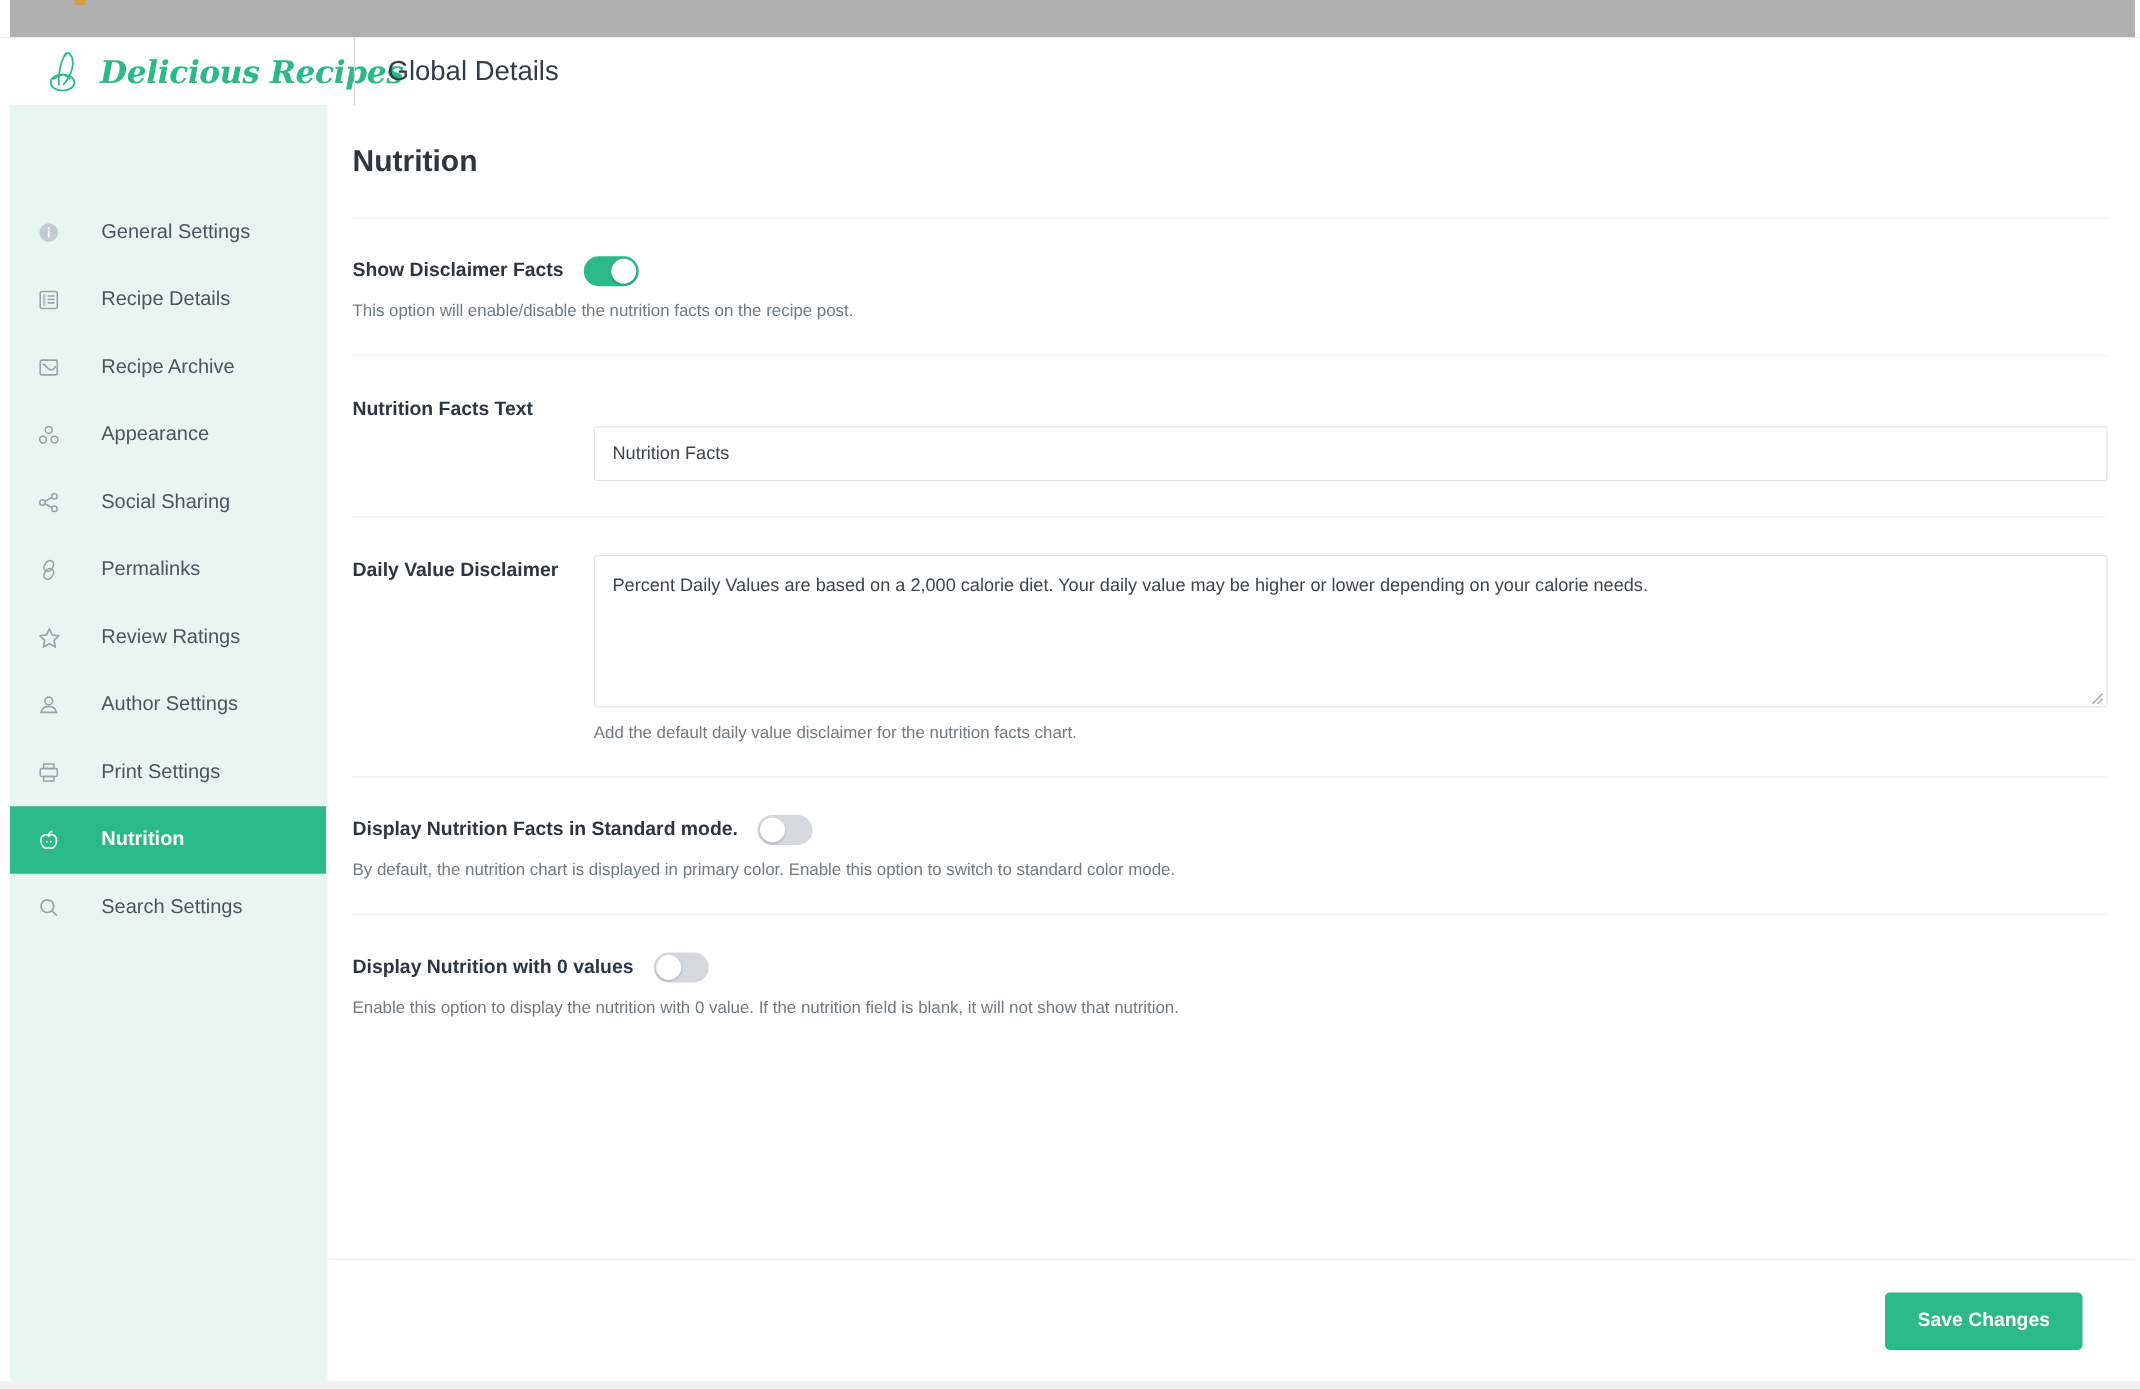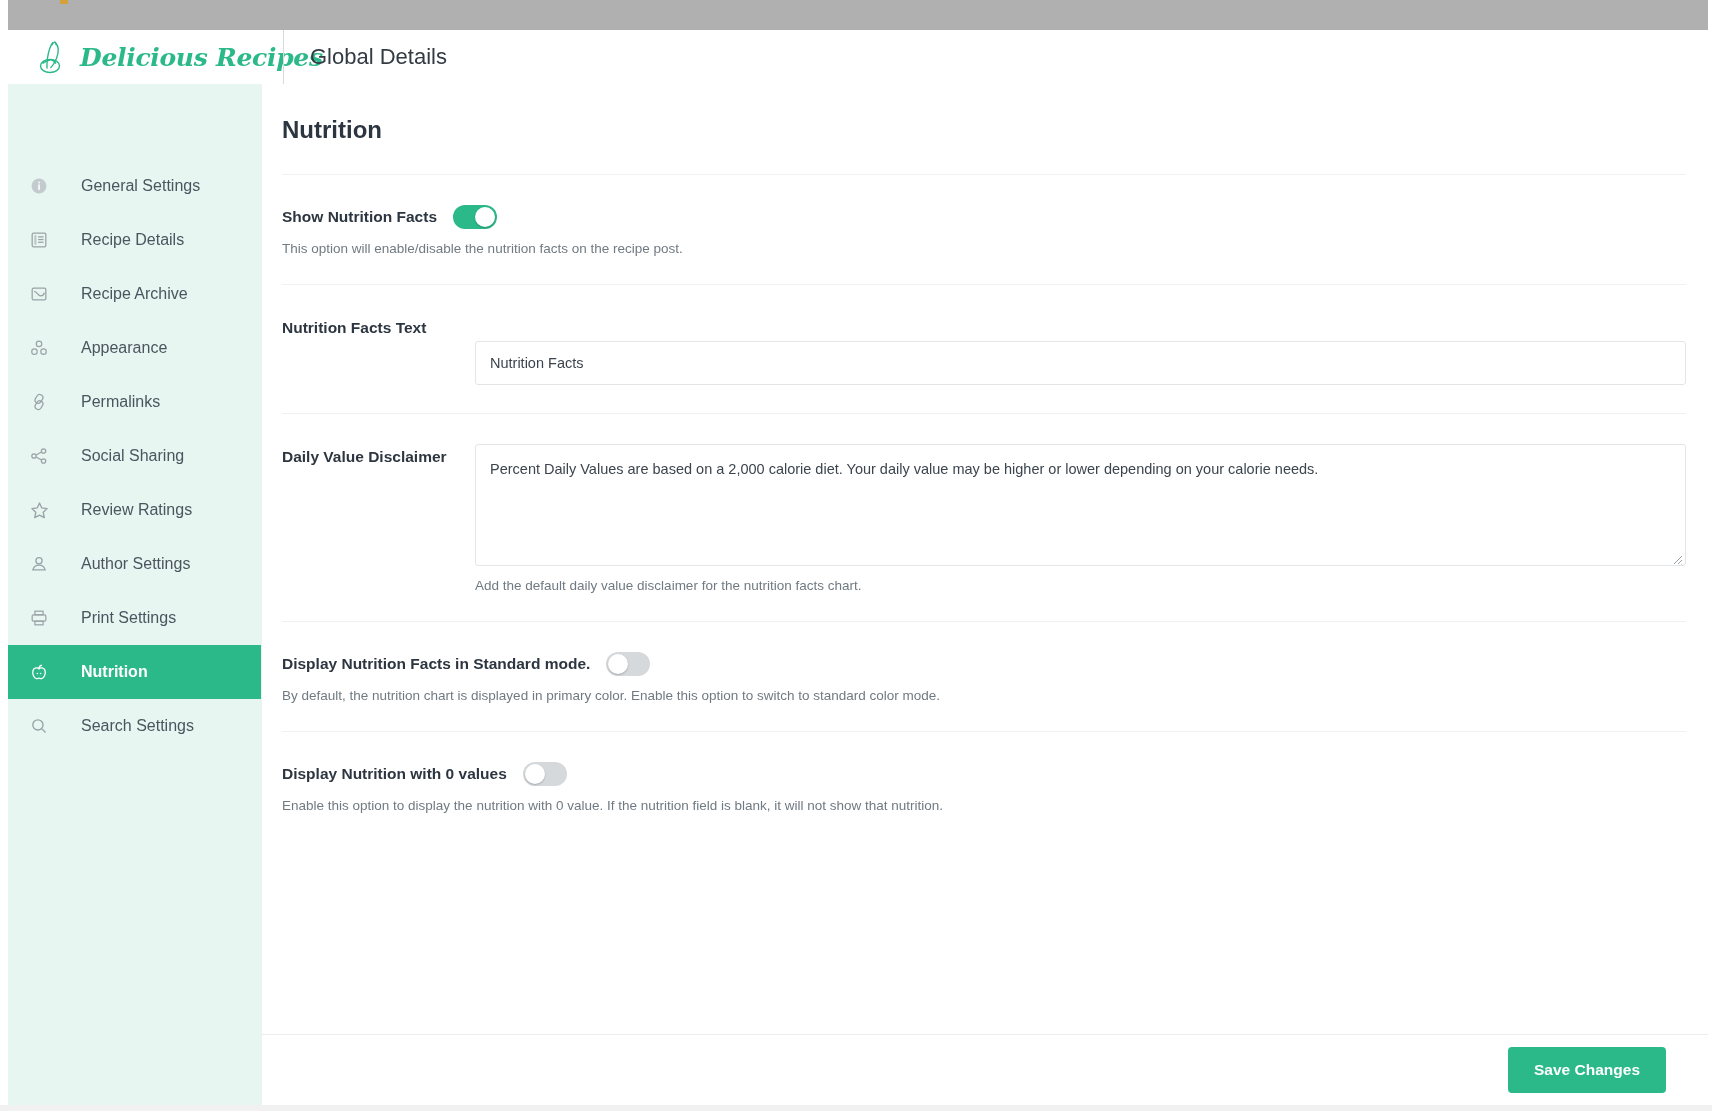--- a/index.html
+++ b/index.html
@@ -210,21 +210,21 @@
     display: block;
   }
   .resize-grip {
     position: absolute; right: 3px; bottom: 3px;
     width: 12px; height: 12px; pointer-events: none;
   }
 
   
   .content-footer {
     flex: 0 0 auto;
-    height: 71px;
+    height: 98px;
     border-top: 1px solid #eceeee;
     display: flex; align-items: center; justify-content: flex-end;
     padding-right: 42px;
   }
   .btn-primary {
     background: #2bb98a;
     color: #ffffff;
     font-weight: bold;
     font-size: 15.5px;
     font-family: "Liberation Sans", sans-serif;
@@ -316,42 +316,42 @@
             <circle cx="6" cy="15" r="3"></circle>
             <circle cx="16" cy="15" r="3"></circle>
           </svg>
         </span>
         <span>Appearance</span>
       </div>
 
       <div class="nav-item">
         <span class="nav-icon">
           <svg viewBox="0 0 22 22" width="20" height="20" fill="none" stroke="currentColor" stroke-width="1.4">
-            <rect x="7.5" y="2.5" width="7" height="10" rx="3.5" transform="rotate(32 11 7.5)"></rect>
-            <rect x="7.5" y="9.5" width="7" height="10" rx="3.5" transform="rotate(32 11 14.5)"></rect>
-          </svg>
-        </span>
-        <span>Permalinks</span>
-      </div>
-
-      <div class="nav-item">
-        <span class="nav-icon">
-          <svg viewBox="0 0 22 22" width="20" height="20" fill="none" stroke="currentColor" stroke-width="1.4">
             <circle cx="16" cy="5.5" r="2.4"></circle>
             <circle cx="5.5" cy="11" r="2.4"></circle>
             <circle cx="16" cy="16.5" r="2.4"></circle>
             <line x1="7.7" y1="9.9" x2="13.8" y2="6.6"></line>
             <line x1="7.7" y1="12.1" x2="13.8" y2="15.4"></line>
           </svg>
         </span>
         <span>Social Sharing</span>
       </div>
 
       <div class="nav-item">
         <span class="nav-icon">
+          <svg viewBox="0 0 22 22" width="20" height="20" fill="none" stroke="currentColor" stroke-width="1.4">
+            <rect x="7.5" y="2.5" width="7" height="10" rx="3.5" transform="rotate(32 11 7.5)"></rect>
+            <rect x="7.5" y="9.5" width="7" height="10" rx="3.5" transform="rotate(32 11 14.5)"></rect>
+          </svg>
+        </span>
+        <span>Permalinks</span>
+      </div>
+
+      <div class="nav-item">
+        <span class="nav-icon">
           <svg viewBox="0 0 22 22" width="21" height="21" fill="none" stroke="currentColor" stroke-width="1.4" stroke-linejoin="round">
             <polygon points="11,3.2 13.4,8.3 19,9 14.9,12.9 16,18.5 11,15.8 6,18.5 7.1,12.9 3,9 8.6,8.3"></polygon>
           </svg>
         </span>
         <span>Review Ratings</span>
       </div>
 
       <div class="nav-item">
         <span class="nav-icon">
           <svg viewBox="0 0 22 22" width="20" height="20" fill="none" stroke="currentColor" stroke-width="1.4">
@@ -397,21 +397,21 @@
 
     </nav>
 
     <section class="content">
       <div class="content-scroll">
 
         <h1 class="page-title">Nutrition</h1>
 
         <div class="row">
           <div class="inline-toggle-row">
-            <span class="inline-label">Show Nutrition Facts</span>
+            <span class="inline-label">Show Disclaimer Facts</span>
             <span class="toggle on">
               <span class="knob"></span>
             </span>
           </div>
           <div class="helper">This option will enable/disable the nutrition facts on the recipe post.</div>
         </div>
 
         <div class="row row-inline">
           <div class="field-label">Nutrition Facts Text</div>
           <div class="field-body">

